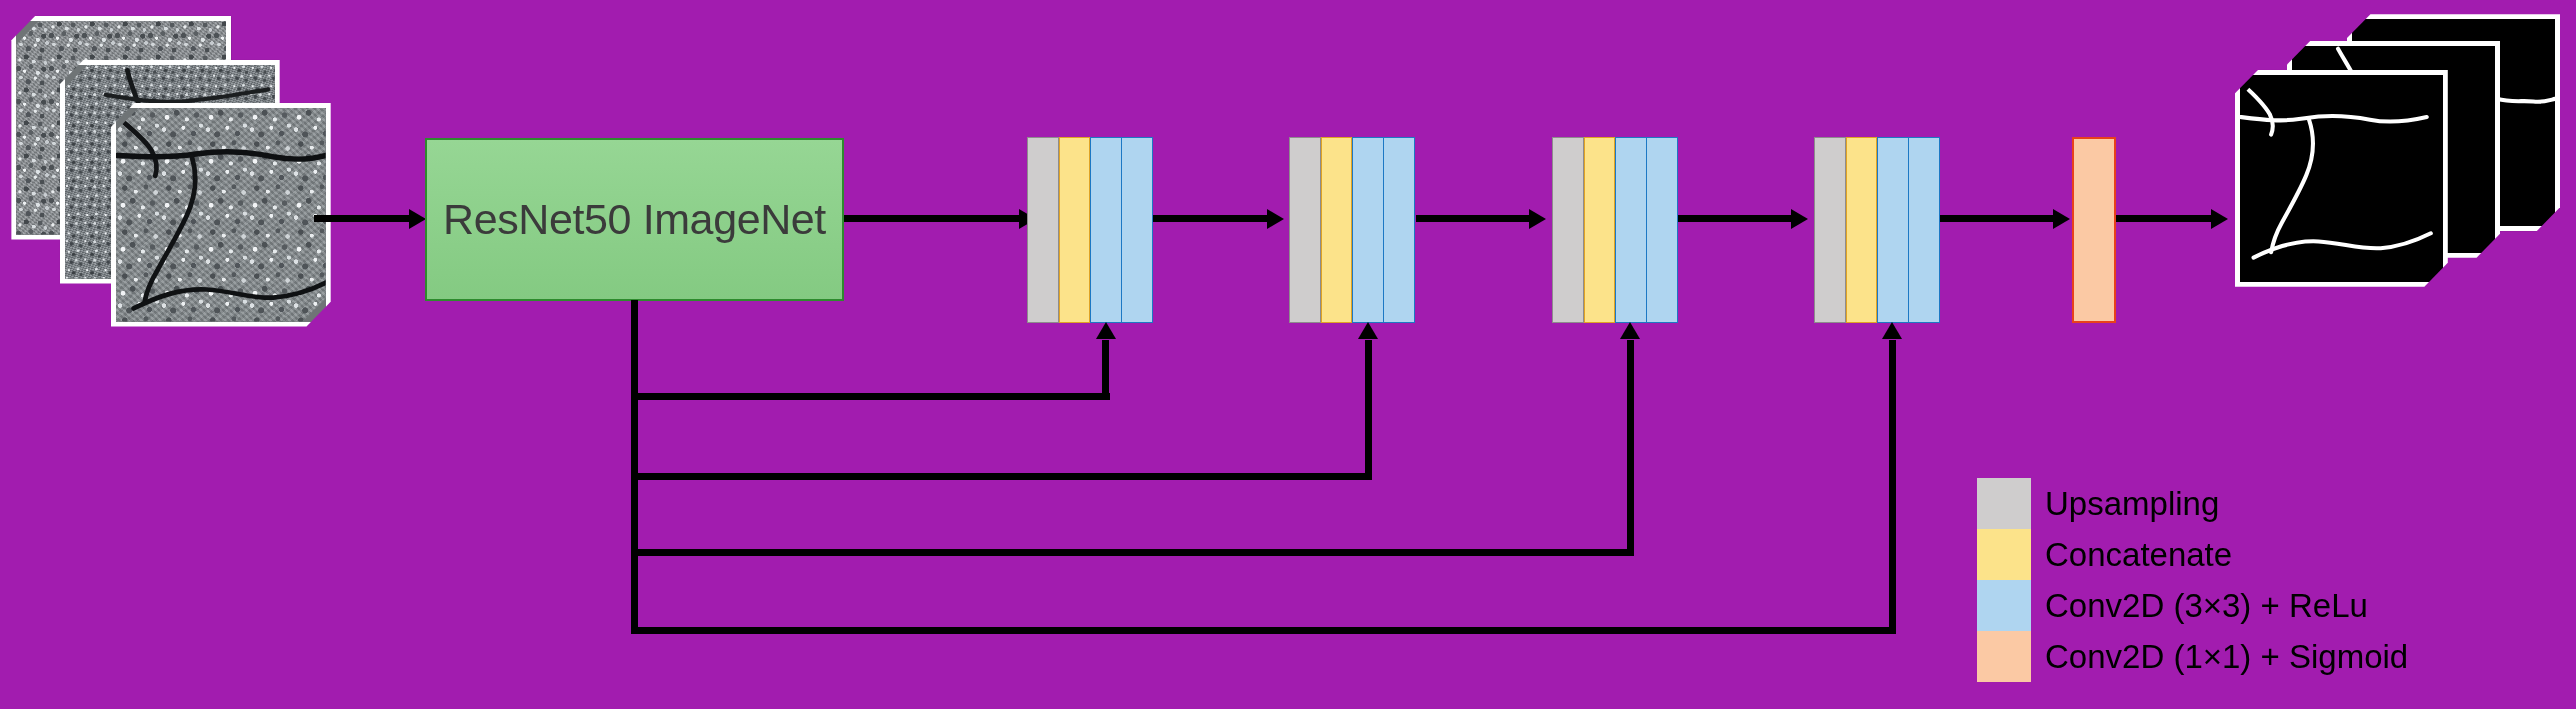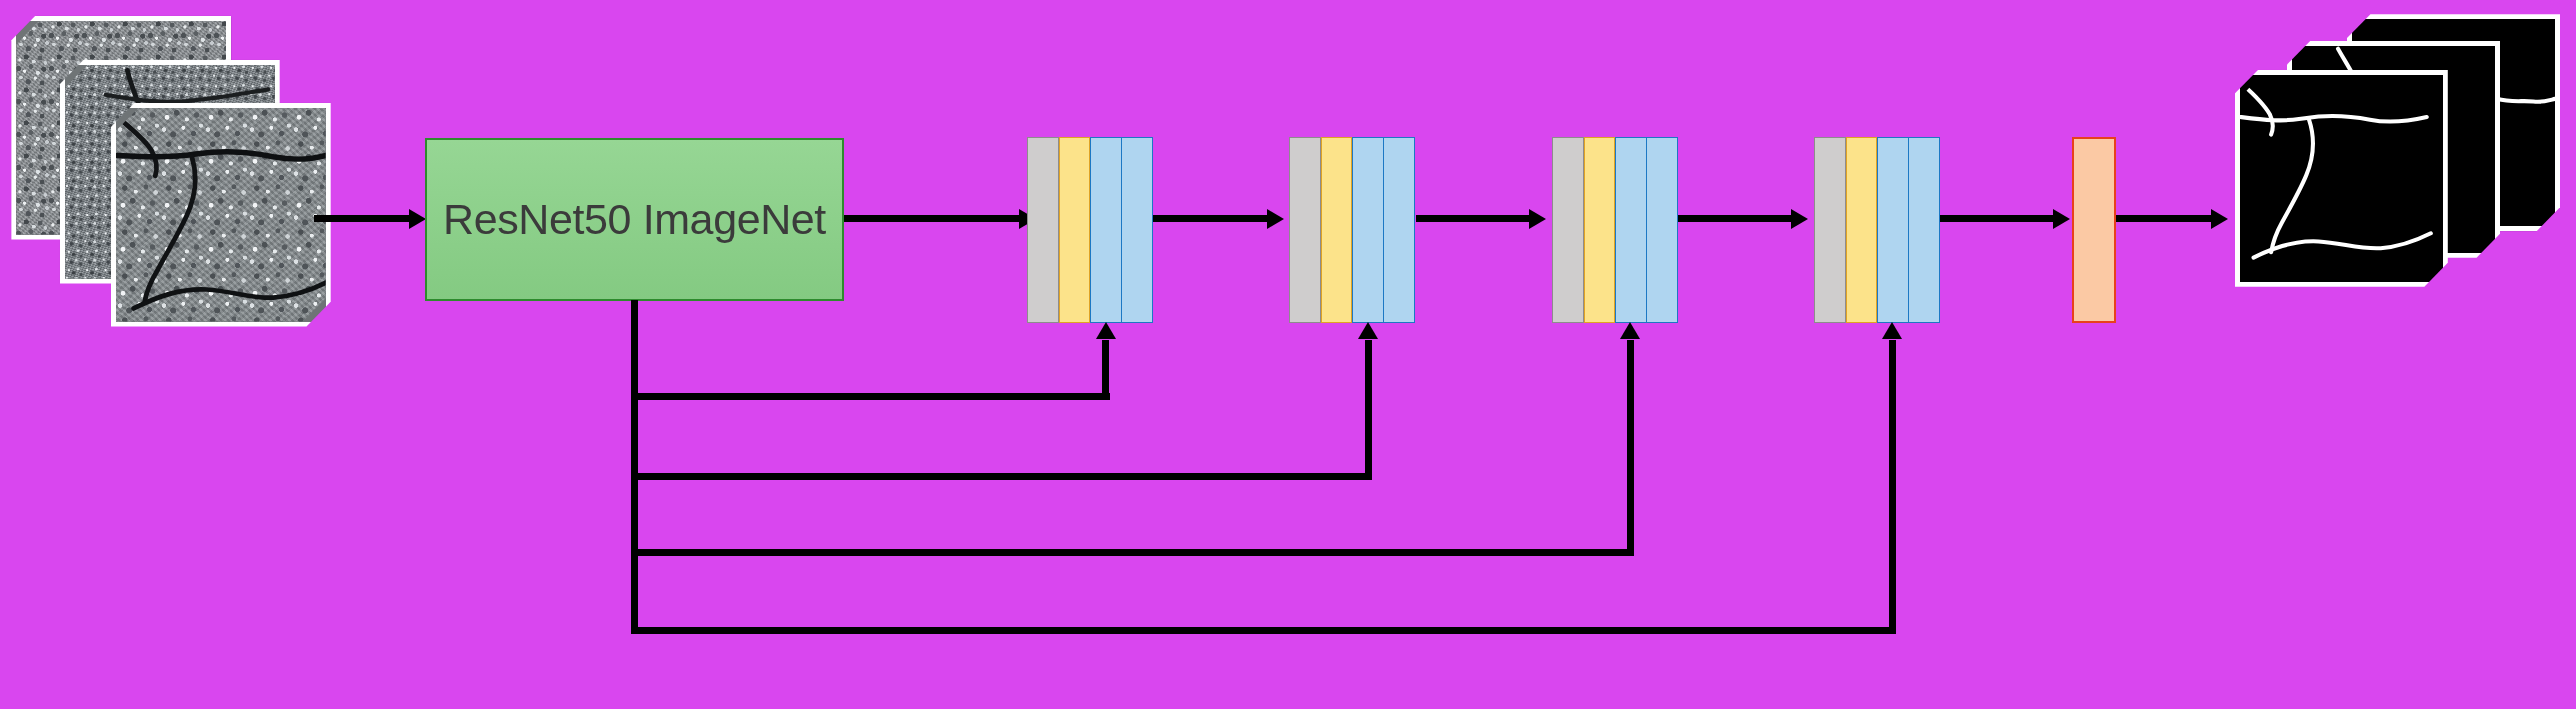--- a/index.html
+++ b/index.html
@@ -8,21 +8,21 @@
     padding: 0;
     background: #ffffff;
   }
   body {
     font-family: "Liberation Sans", sans-serif;
   }
   #diagram-root {
     position: relative;
     width: 2576px;
     height: 710px;
-    background: #d946ef;
+    background: #a21caf;
     overflow: hidden;
   }
   .abs { position: absolute; }
 
   
   .stack { position: absolute; }
   .plate {
     position: absolute;
     box-sizing: border-box;
     border: 5px solid #ffffff;
@@ -326,15 +326,37 @@
       <div class="arrow-head-u" style="left:1620px; top:322px;"></div>
     </div>
 
     <div>
       <div class="wire" style="left:631px; top:627px; width:1265px; height:7px;"></div>
       <div class="wire" style="left:1889px; top:340px; width:7px; height:294px;"></div>
       <div class="arrow-head-u" style="left:1882px; top:322px;"></div>
     </div>
   </div>
 
+  <div class="legend" style="left:1977px; top:478px; width:567px; height:213px;">
+
+    <div class="legend-row" style="left:0px; top:0px;">
+      <div class="legend-swatch sw-upsample"></div>
+      <div class="legend-label">Upsampling</div>
+    </div>
+
+    <div class="legend-row" style="left:0px; top:51px;">
+      <div class="legend-swatch sw-concat"></div>
+      <div class="legend-label">Concatenate</div>
+    </div>
+
+    <div class="legend-row" style="left:0px; top:102px;">
+      <div class="legend-swatch sw-conv"></div>
+      <div class="legend-label">Conv2D (3×3) + ReLu</div>
+    </div>
+
+    <div class="legend-row" style="left:0px; top:153px;">
+      <div class="legend-swatch sw-sigmoid"></div>
+      <div class="legend-label">Conv2D (1×1) + Sigmoid</div>
+    </div>
+  </div>
 
 </div>
 
 
 </body></html>

